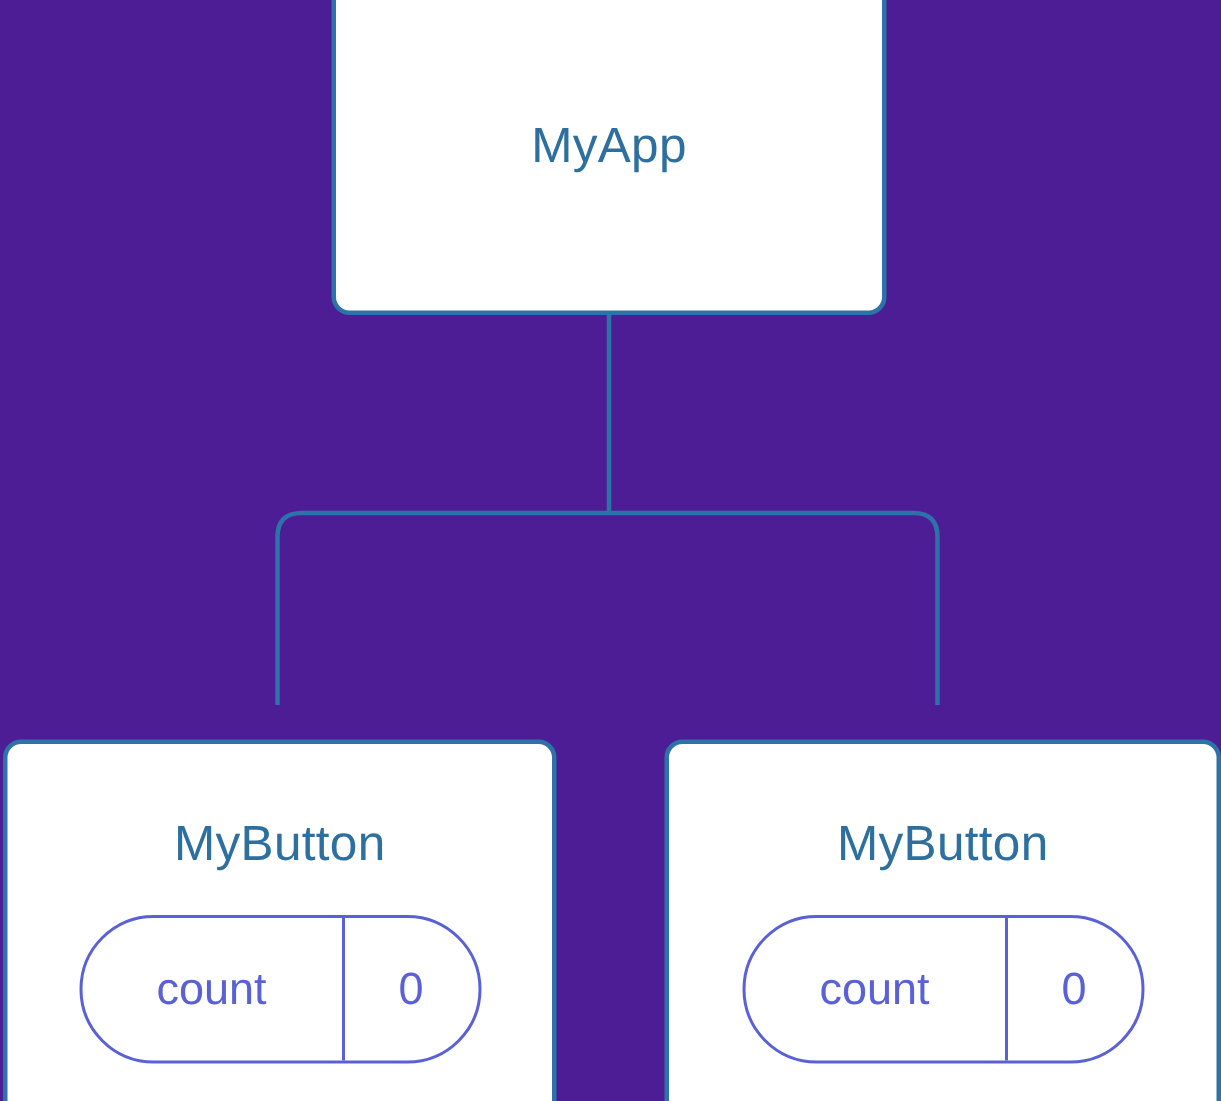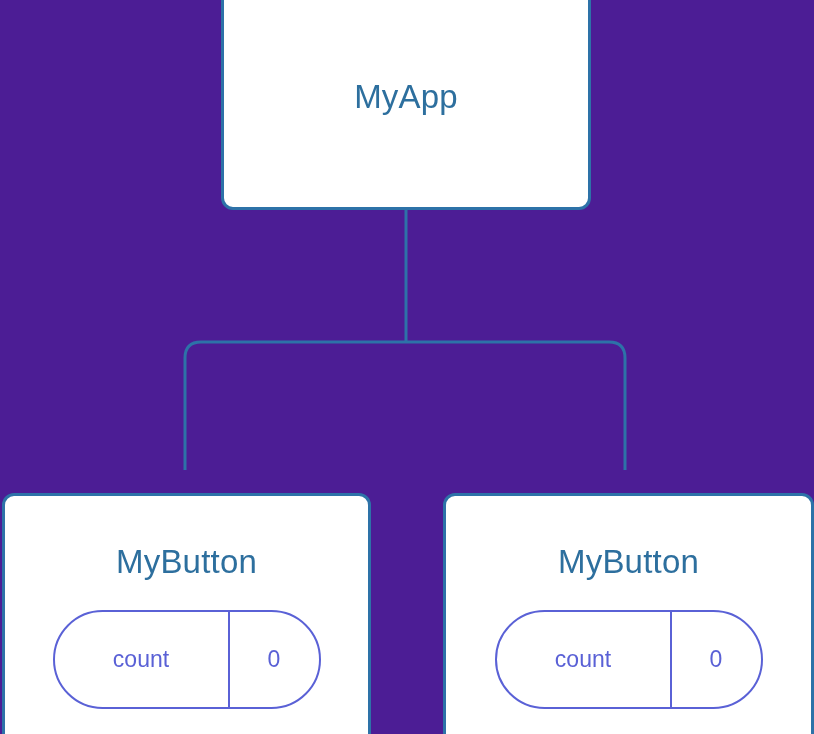--- a/index.html
+++ b/index.html
@@ -93,21 +93,21 @@
     display: flex;
     align-items: stretch;
     background: transparent;
   }
   .pill-key,
   .pill-val {
     display: flex;
     align-items: center;
     justify-content: center;
     color: #5a61d6;
-    font-size: 23px;
+    font-size: 30px;
     line-height: 1;
     white-space: nowrap;
     box-sizing: border-box;
   }
   .pill-key {
     flex: 0 0 175px;
     border-right: 2px solid #5a61d6;
   }
   .pill-val {
     flex: 1 1 auto;

